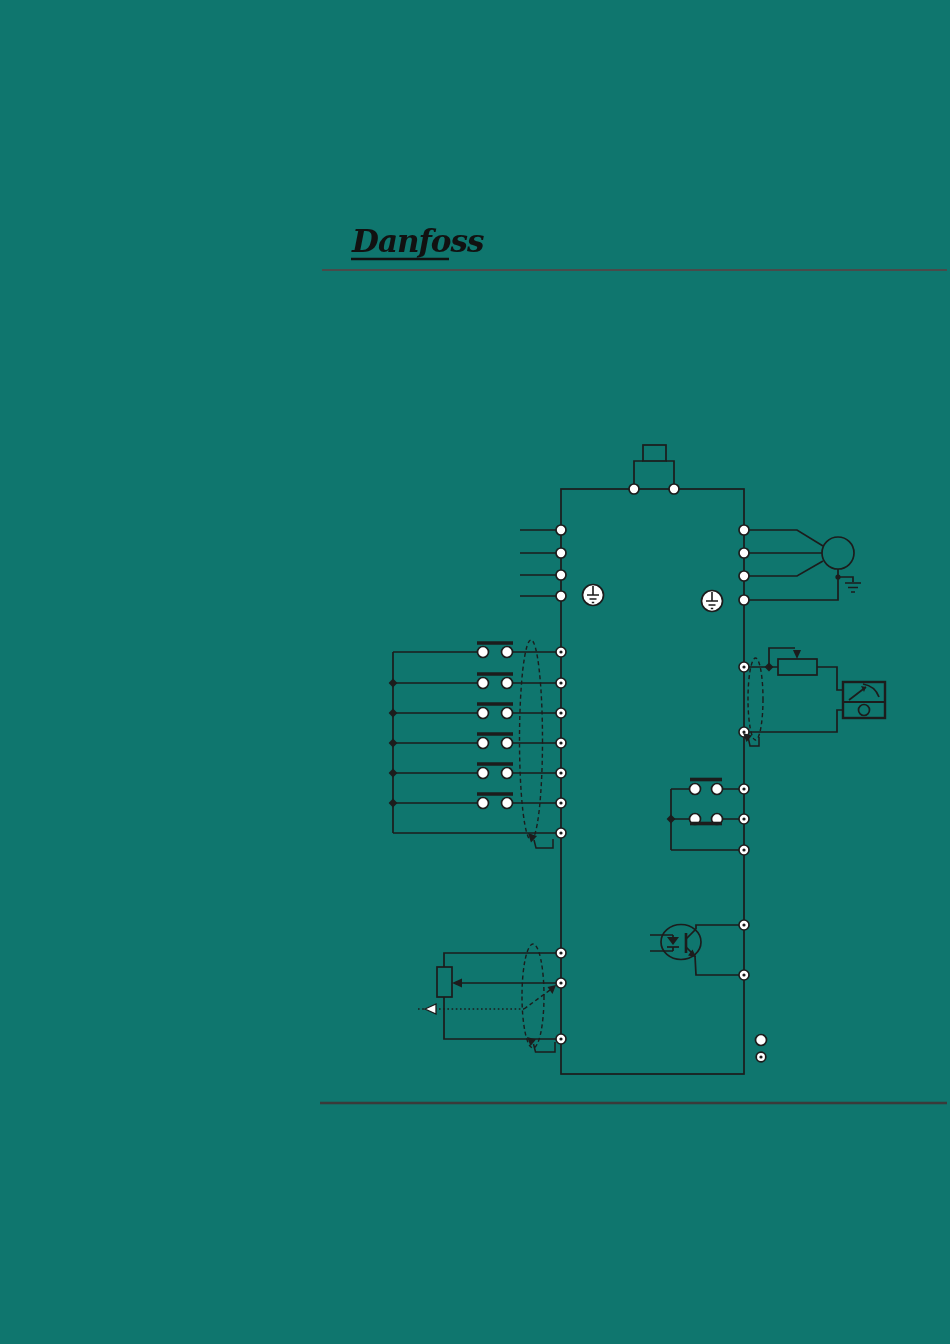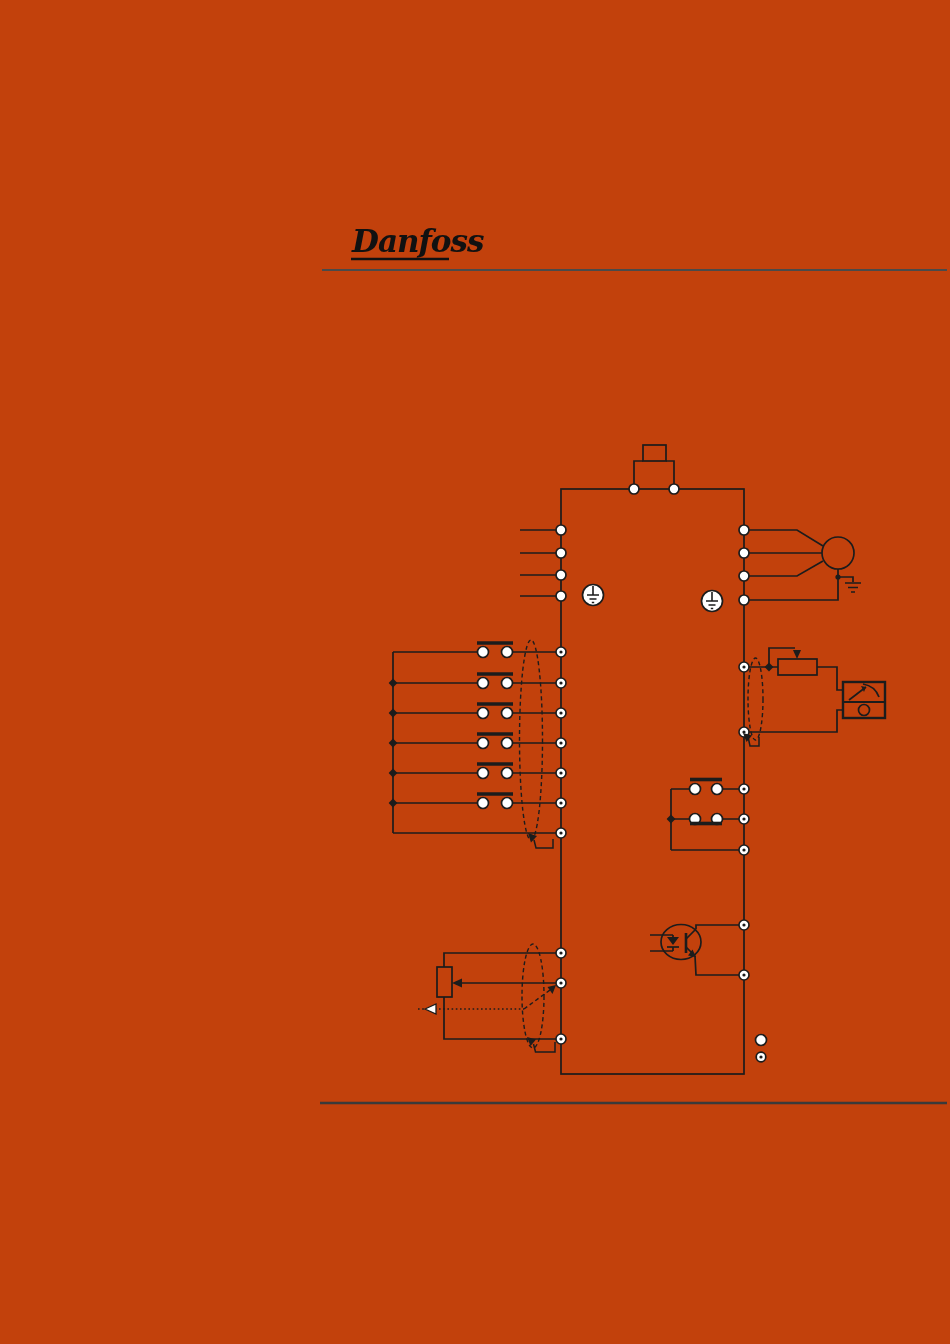--- a/index.html
+++ b/index.html
@@ -1,20 +1,20 @@
 <!DOCTYPE html>
 <html><head>
 <meta charset="utf-8">
 <style>
   html,body{margin:0;padding:0;background:#888;}
   .page{
     position:relative;
     width:950px;height:1344px;
     margin:0 auto;
-    background:#c2410c;
+    background:#0f766e;
     font-family:"DejaVu Serif", serif;
     overflow:hidden;
   }
   svg{display:block;}
   .logo-text{
     font-family:"DejaVu Serif", serif;
     font-style:italic;
     font-weight:bold;
     font-size:31px;
     letter-spacing:-1px;

